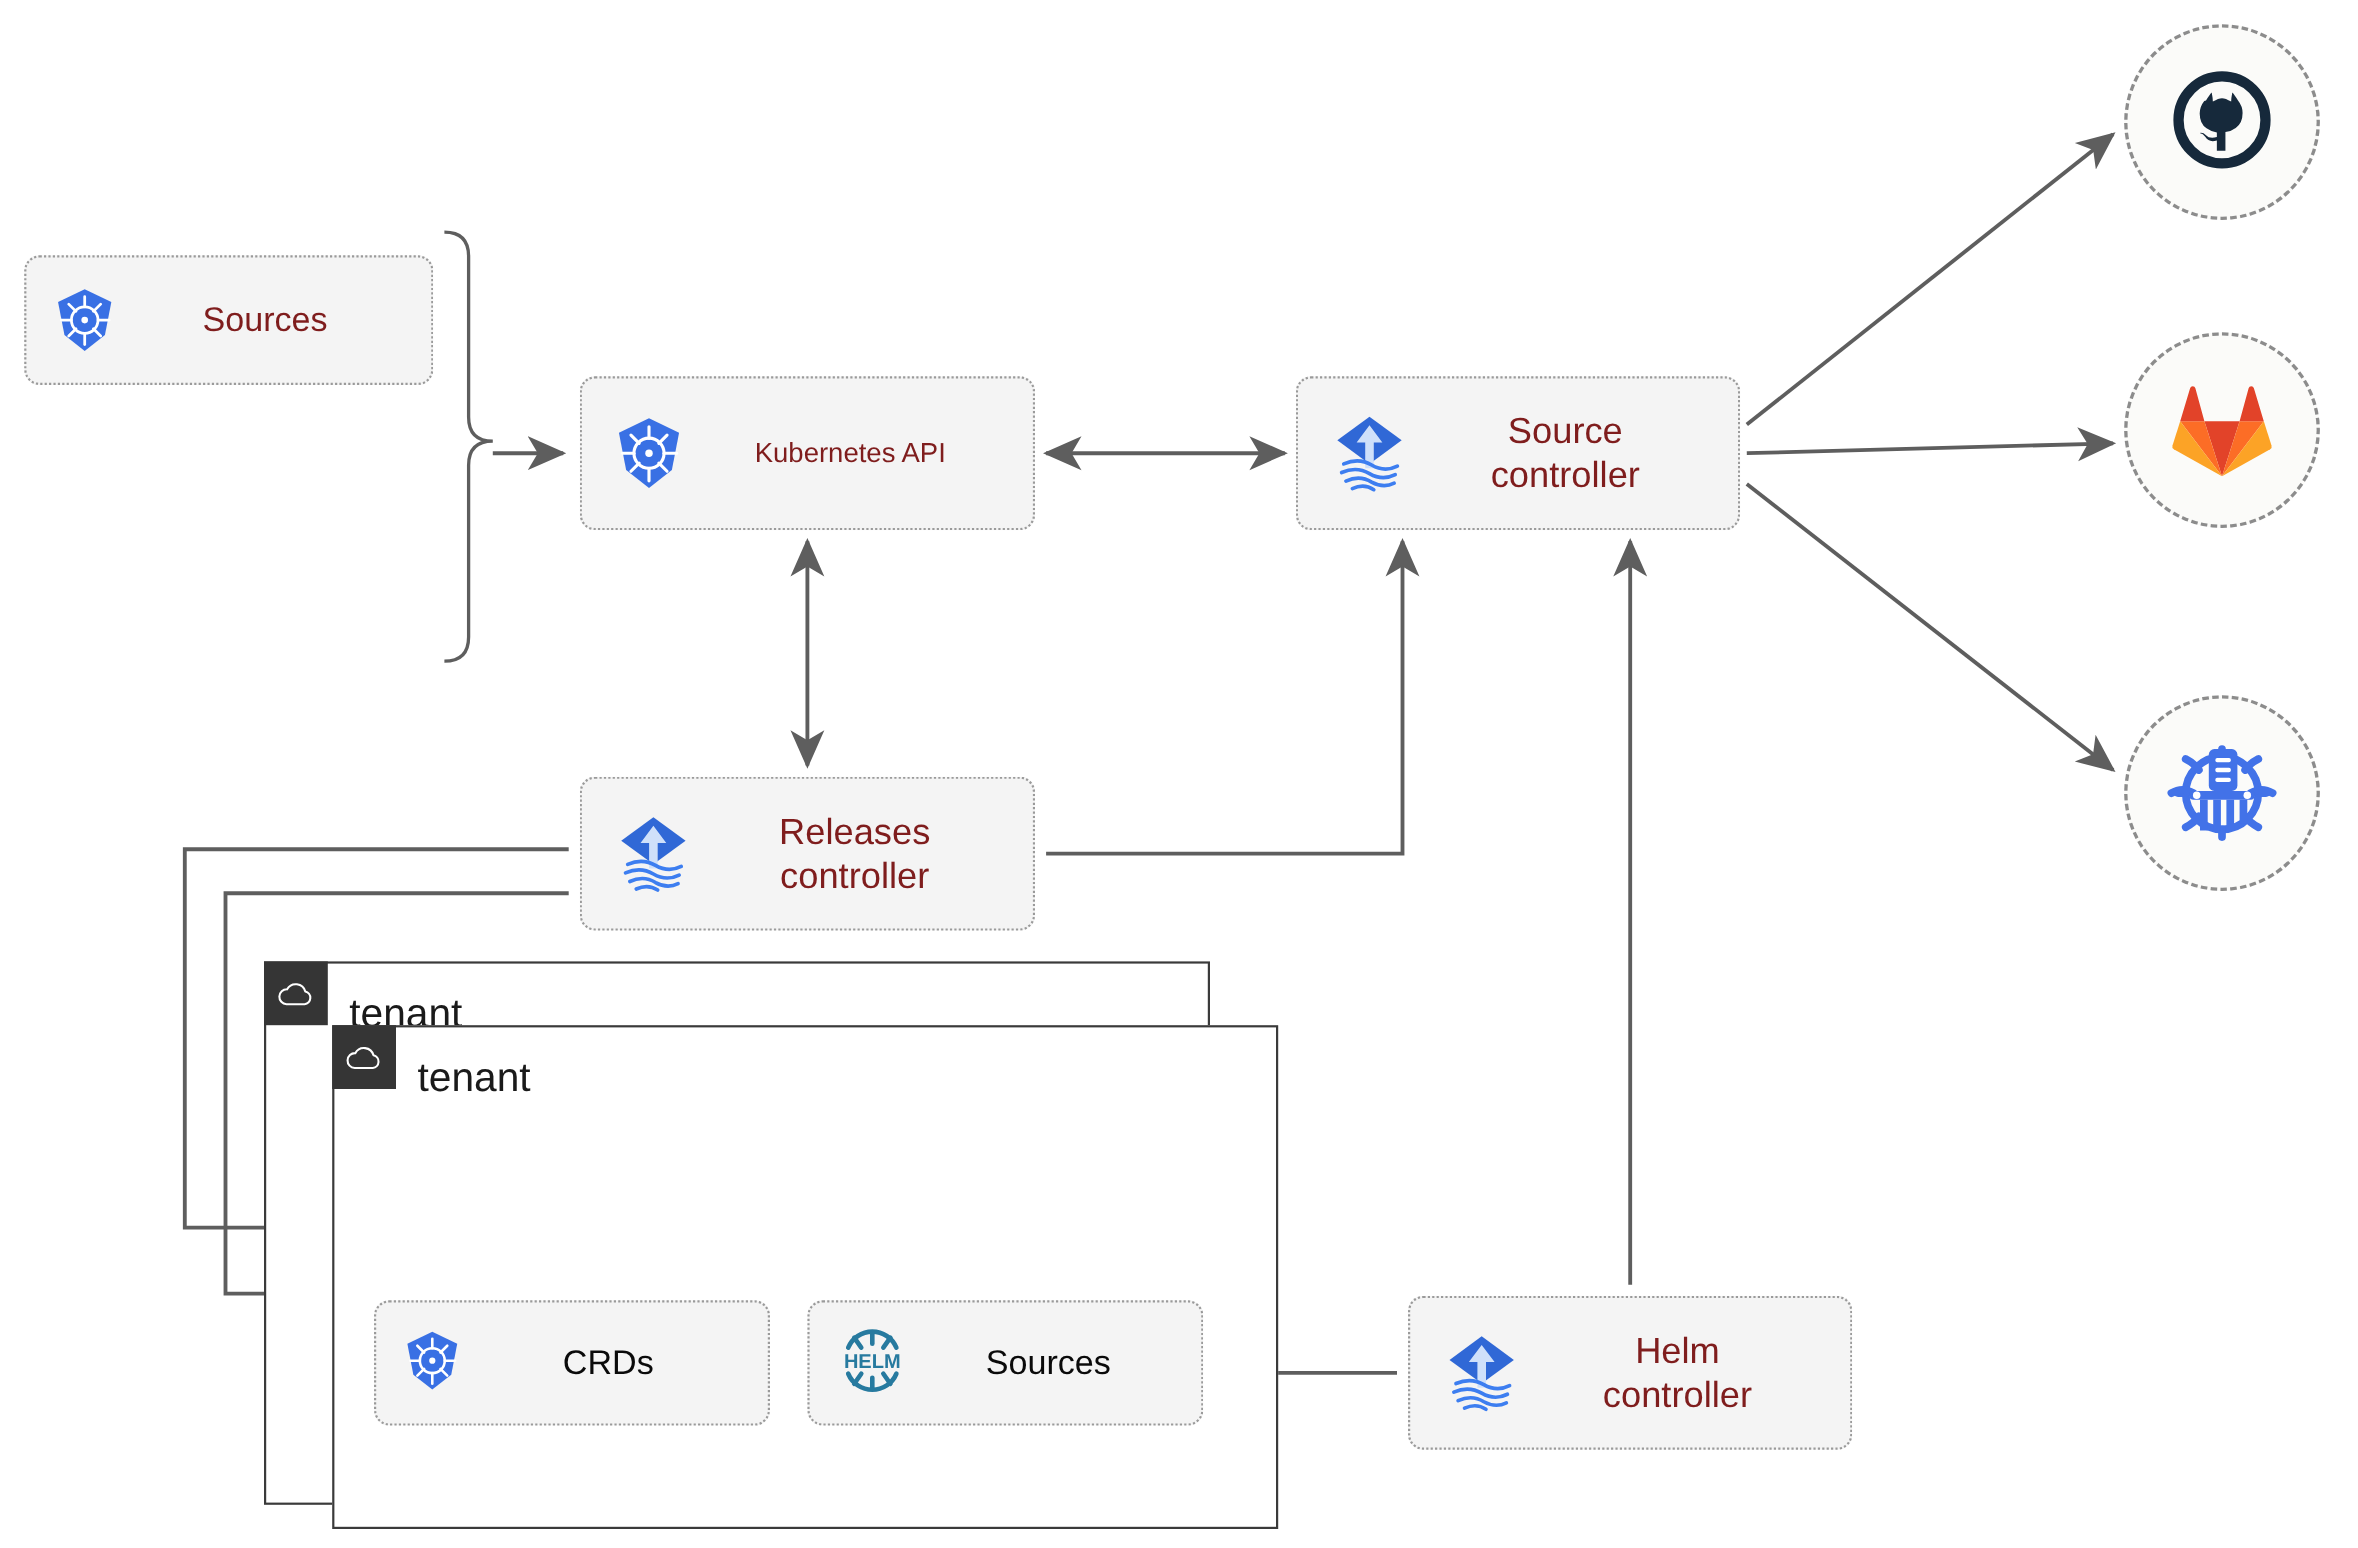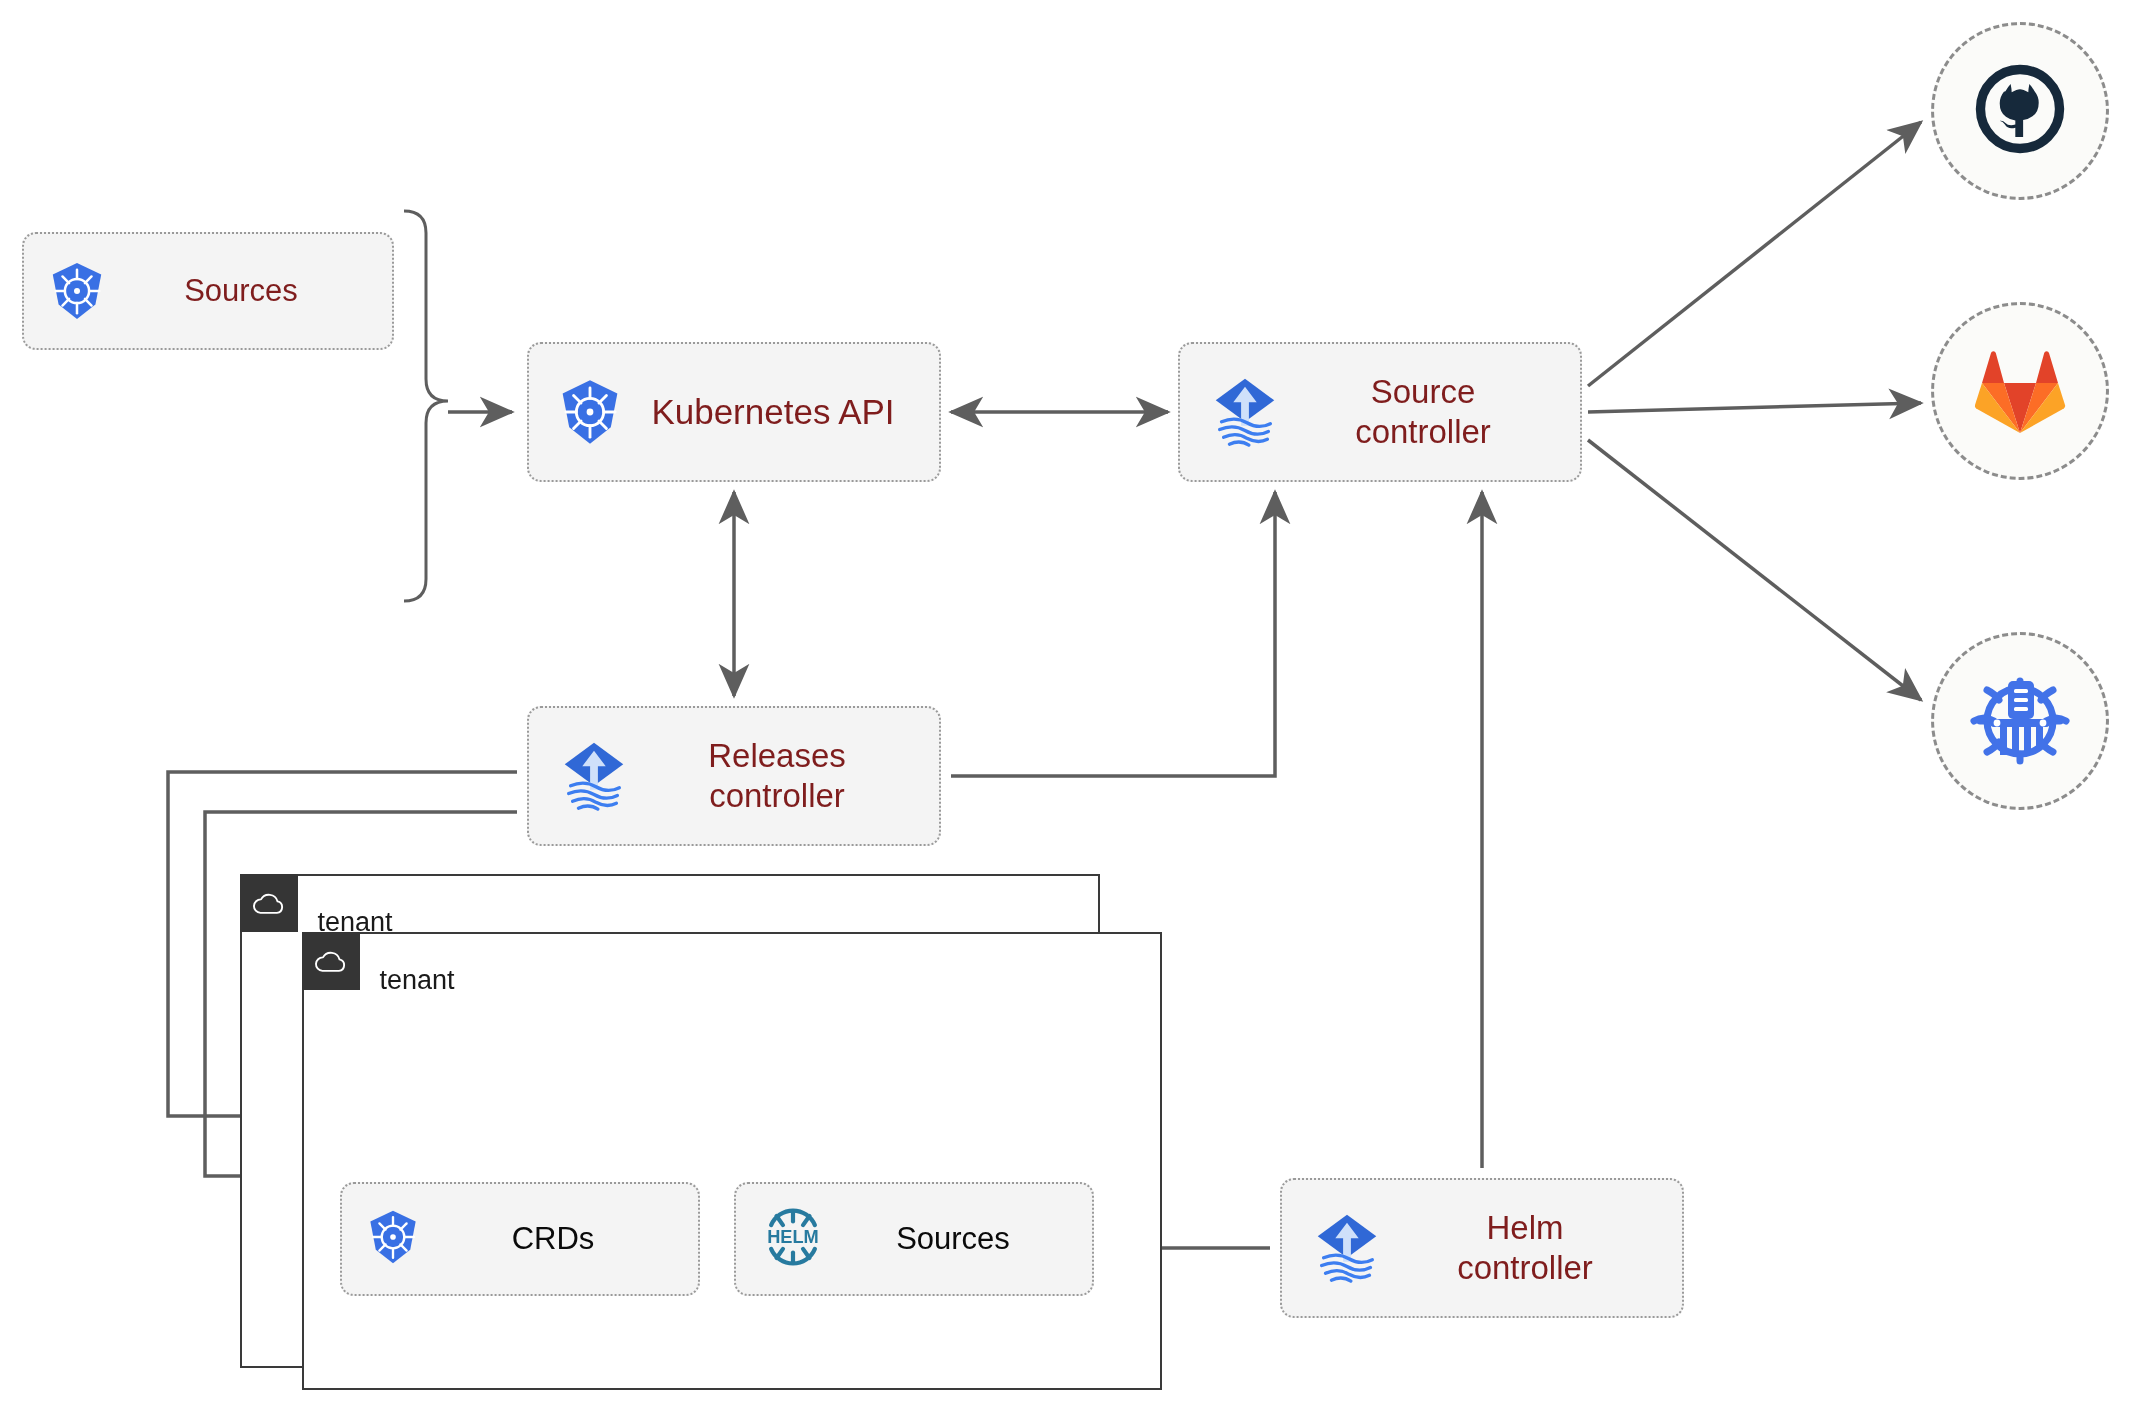--- a/index.html
+++ b/index.html
@@ -47,21 +47,21 @@
     padding-right: 10px;
   }
   .n-sources   { left: 22px;  top: 232px; width: 372px; height: 118px; padding: 0 8px 0 22px; }
   .n-kustz     { left: 22px;  top: 440px; width: 372px; height: 118px; padding: 0 8px 0 22px; }
   .n-k8sapi    { left: 527px; top: 342px; width: 414px; height: 140px; padding: 0 8px 0 26px; }
   .n-srcctl    { left: 1178px;top: 342px; width: 404px; height: 140px; padding: 0 8px 0 26px; }
   .n-kusctl    { left: 527px; top: 706px; width: 414px; height: 140px; padding: 0 8px 0 26px; }
   .n-helmctl   { left: 1280px;top: 1178px;width: 404px; height: 140px; padding: 0 8px 0 26px; }
 
   .n-sources .lbl, .n-kustz .lbl { font-size: 31px; }
-  .n-k8sapi .lbl { font-size: 35px; }
+  .n-k8sapi .lbl { font-size: 25px; }
   .n-srcctl .lbl, .n-kusctl .lbl, .n-helmctl .lbl { font-size: 33px; }
 
   
   .tenant-card {
     position: absolute;
     box-sizing: border-box;
     background: #ffffff;
     border: 2.5px solid #3a3a3a;
     z-index: 2;
   }
@@ -78,21 +78,21 @@
   .tenant-tab .tab-ico {
     width: 58px;
     height: 58px;
     background: #353535;
     display: flex;
     align-items: center;
     justify-content: center;
   }
   .tenant-tab .tab-lbl {
     padding-left: 20px;
-    font-size: 27px;
+    font-size: 37px;
     color: #1a1a1a;
     white-space: nowrap;
     margin-top: 39px;
   }
   
   .res {
     position: absolute;
     box-sizing: border-box;
     background: #f4f4f4;
     border: 2.5px dotted #9a9a9a;

